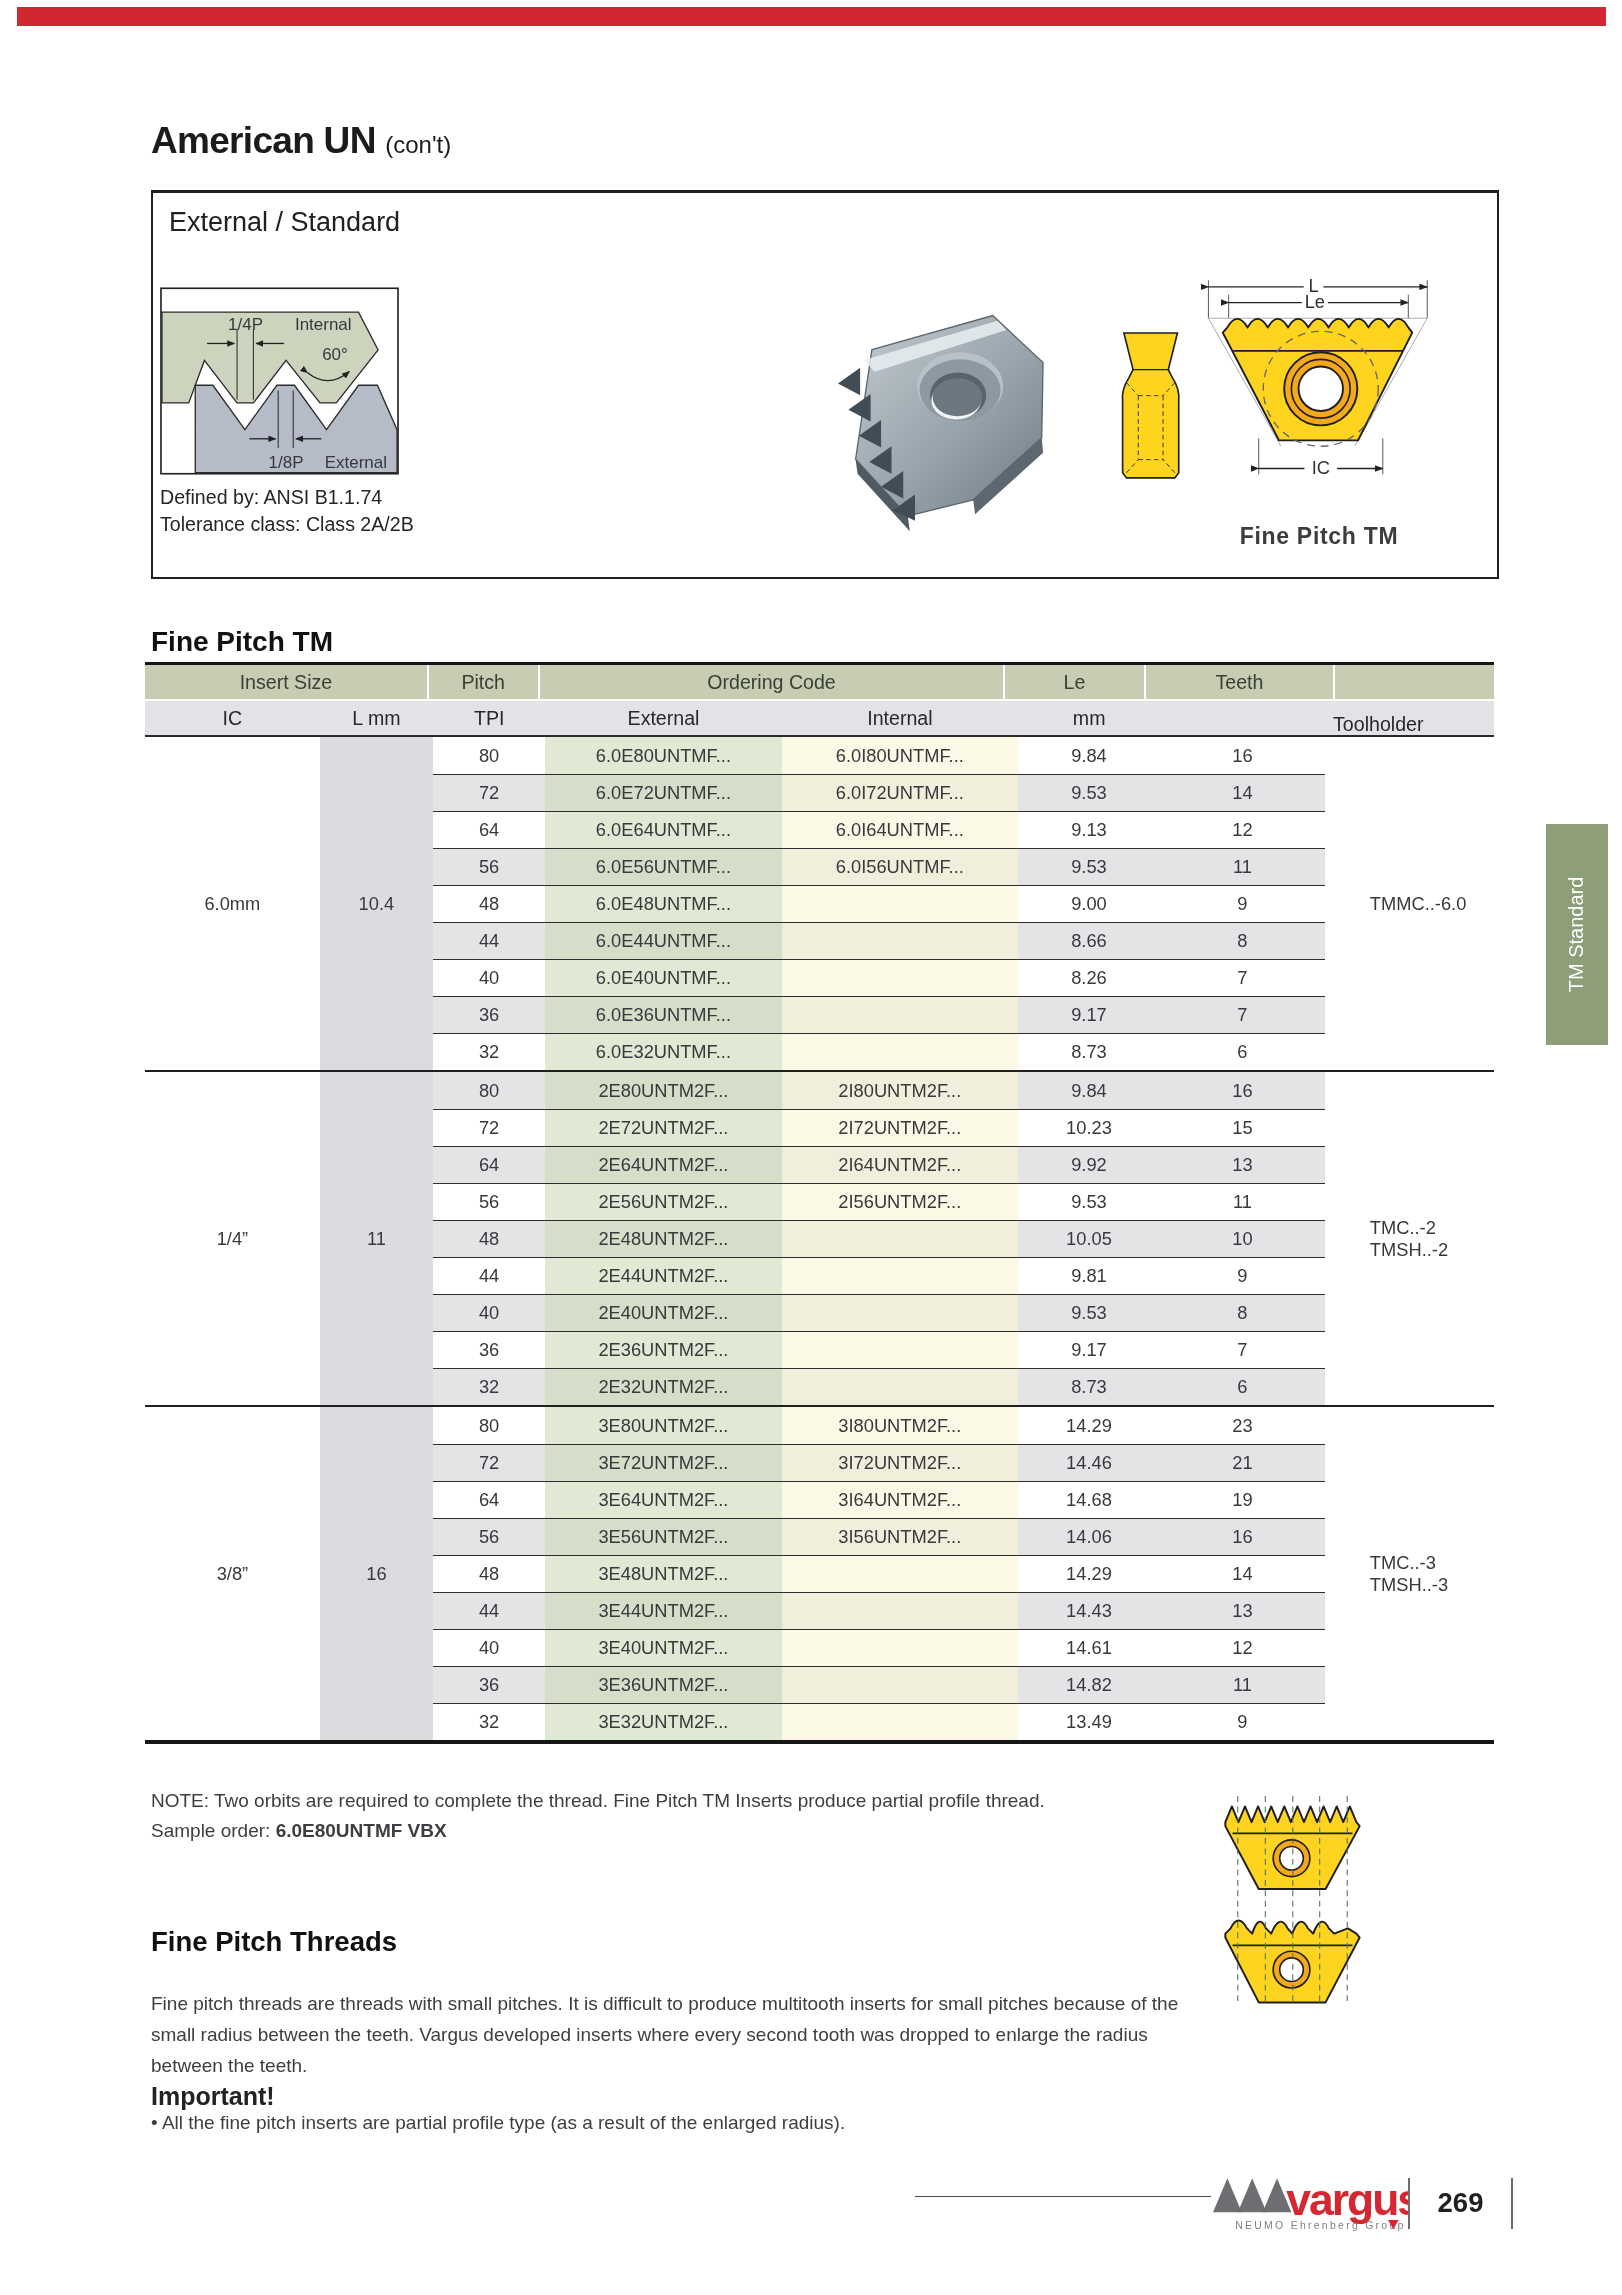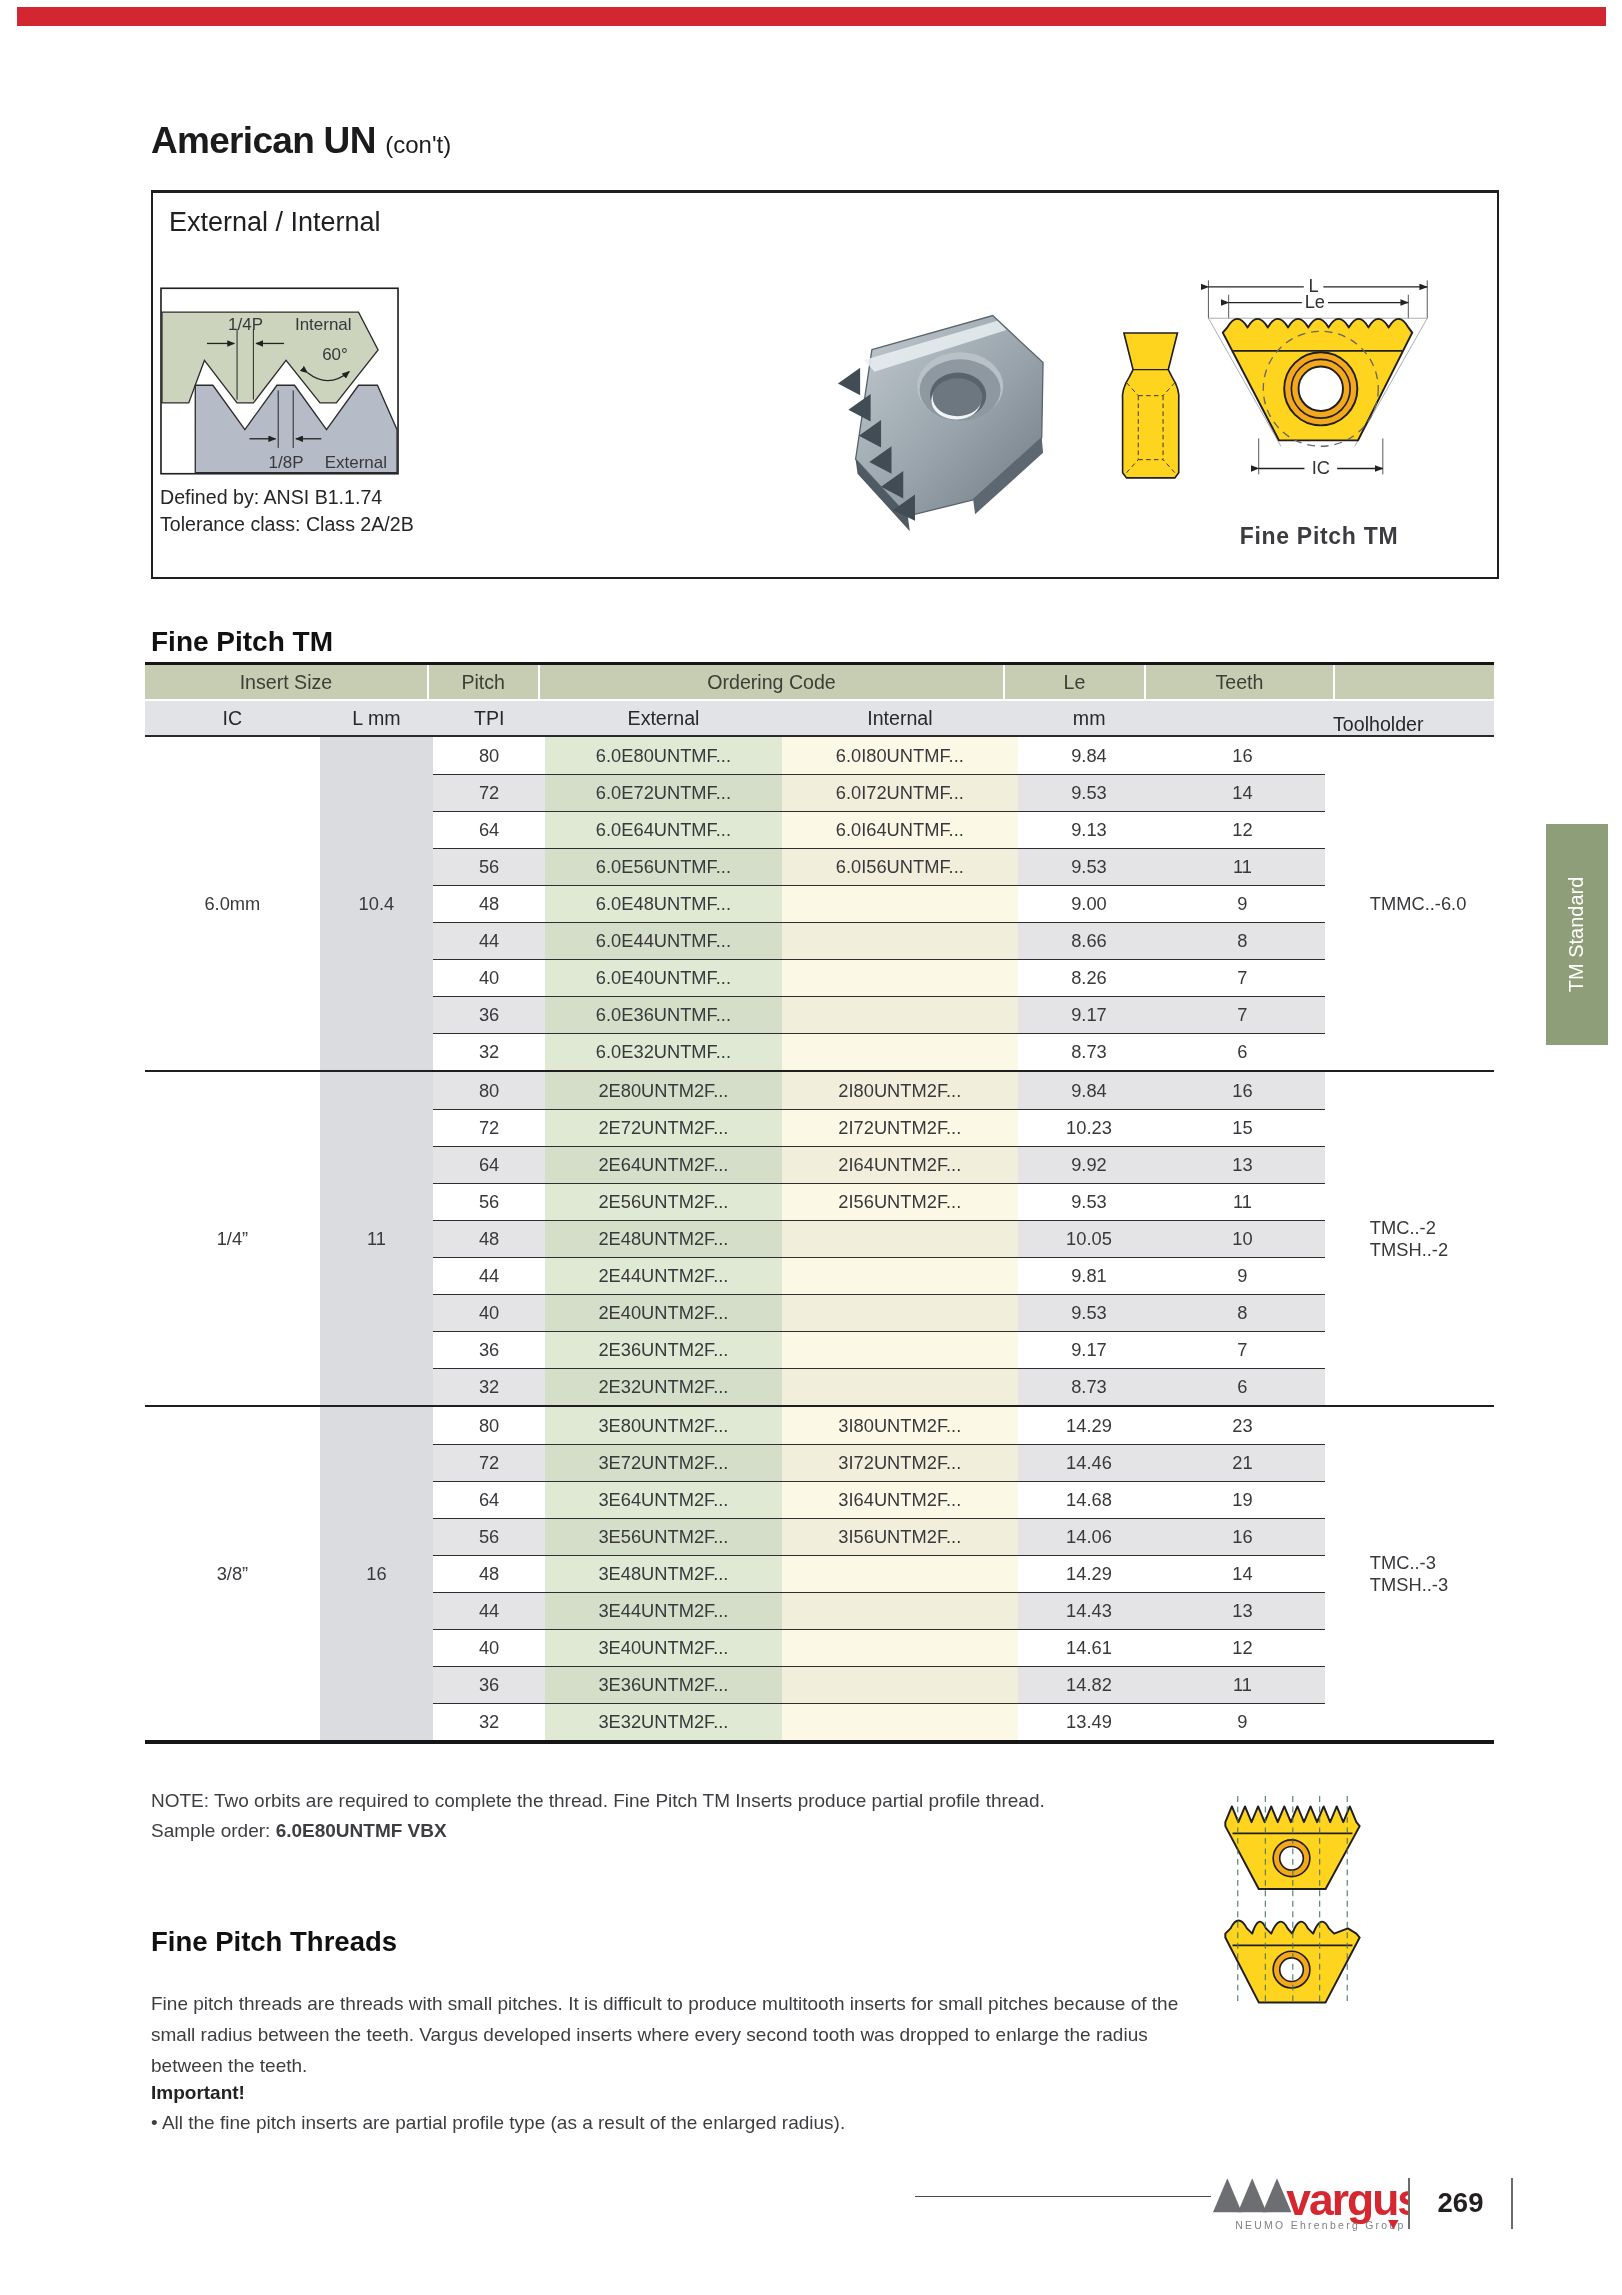--- a/index.html
+++ b/index.html
@@ -40,21 +40,21 @@
   .c-int{background:#fbf9e6;}
   .stripe .c-int{background:#f1efdb;}
   .rsep{border-top:1.3px solid #2e2e2e;}
   .gsep{height:2px;background:#1f1f1f;}
   .c-th{flex-direction:column;align-items:flex-start;justify-content:center;padding-left:37px;line-height:22px;overflow:visible;margin-left:8px;}
   
   .notes{left:151px;top:1790px;font-size:19px;color:#3e3e42;}
   .notes div{height:30px;}
   .fp-heading{left:151px;top:1926px;font-size:27.5px;font-weight:bold;color:#111;}
   .fp-body{left:151px;top:1960px;width:1057px;font-size:19px;line-height:31px;color:#3e3e42;margin-top:28px;}
-  .important{left:151px;top:2082px;font-size:19px;font-weight:bold;color:#222;}
+  .important{left:151px;top:2082px;font-size:25px;font-weight:bold;color:#222;}
   .bullet{left:151px;top:2112px;font-size:19px;color:#3e3e42;}
   
   .tab{left:1546px;top:824px;width:62px;height:221px;display:flex;align-items:center;justify-content:center;}
   .tab span{transform:rotate(-90deg);white-space:nowrap;color:#fff;font-size:20px;}
   
   .f-rule{left:915px;top:2196px;width:296px;height:1.3px;background:#4a4a4a;}
   .f-bar{top:2178px;width:2px;height:51px;background:#6a6b6e;}
   .f-pageno{left:1412px;top:2187px;width:97px;text-align:center;font-size:27.5px;font-weight:bold;color:#231f20;}
   svg text{font-family:"Liberation Sans",sans-serif;}
 </style>
@@ -62,21 +62,21 @@
 <body>
 
 <div class="abs topbar"></div>
 
 <h1 class="abs title" style="margin:0;">
   <span>American UN</span>
   <span class="suffix">(con't)</span>
 </h1>
 
 <div class="abs pbox"></div>
-<div class="abs pbox-heading">External / Internal</div>
+<div class="abs pbox-heading">External / Standard</div>
 
 <svg class="abs" style="left:160px;top:287px;" width="239" height="188" viewBox="0 0 366 287">
   <defs>
     <marker id="ah" markerWidth="12" markerHeight="10" refX="11" refY="5" orient="auto" markerUnits="userSpaceOnUse">
         <path d="M0,0 L12,5 L0,10 Z" fill="#222"></path>
       </marker>
   </defs>
   <rect x="1.5" y="1.5" width="363" height="284" fill="#fff" stroke="#231f20" stroke-width="2.5"></rect>
   <path d="M3,38 L304,38 L334,96 L270,177 L245,177 L193,112 L143,177 L118,177 L68,112 L44,177 L3,177 Z" fill="#cdd4be" stroke="#2b2b2b" stroke-width="2"></path>
   <path d="M54,150 L81,150 L130,218 L179,150 L206,150 L255,218 L304,150 L333,150 L363,218 L363,284 L54,284 Z" fill="#b5bcc7" stroke="#2b2b2b" stroke-width="2"></path>

